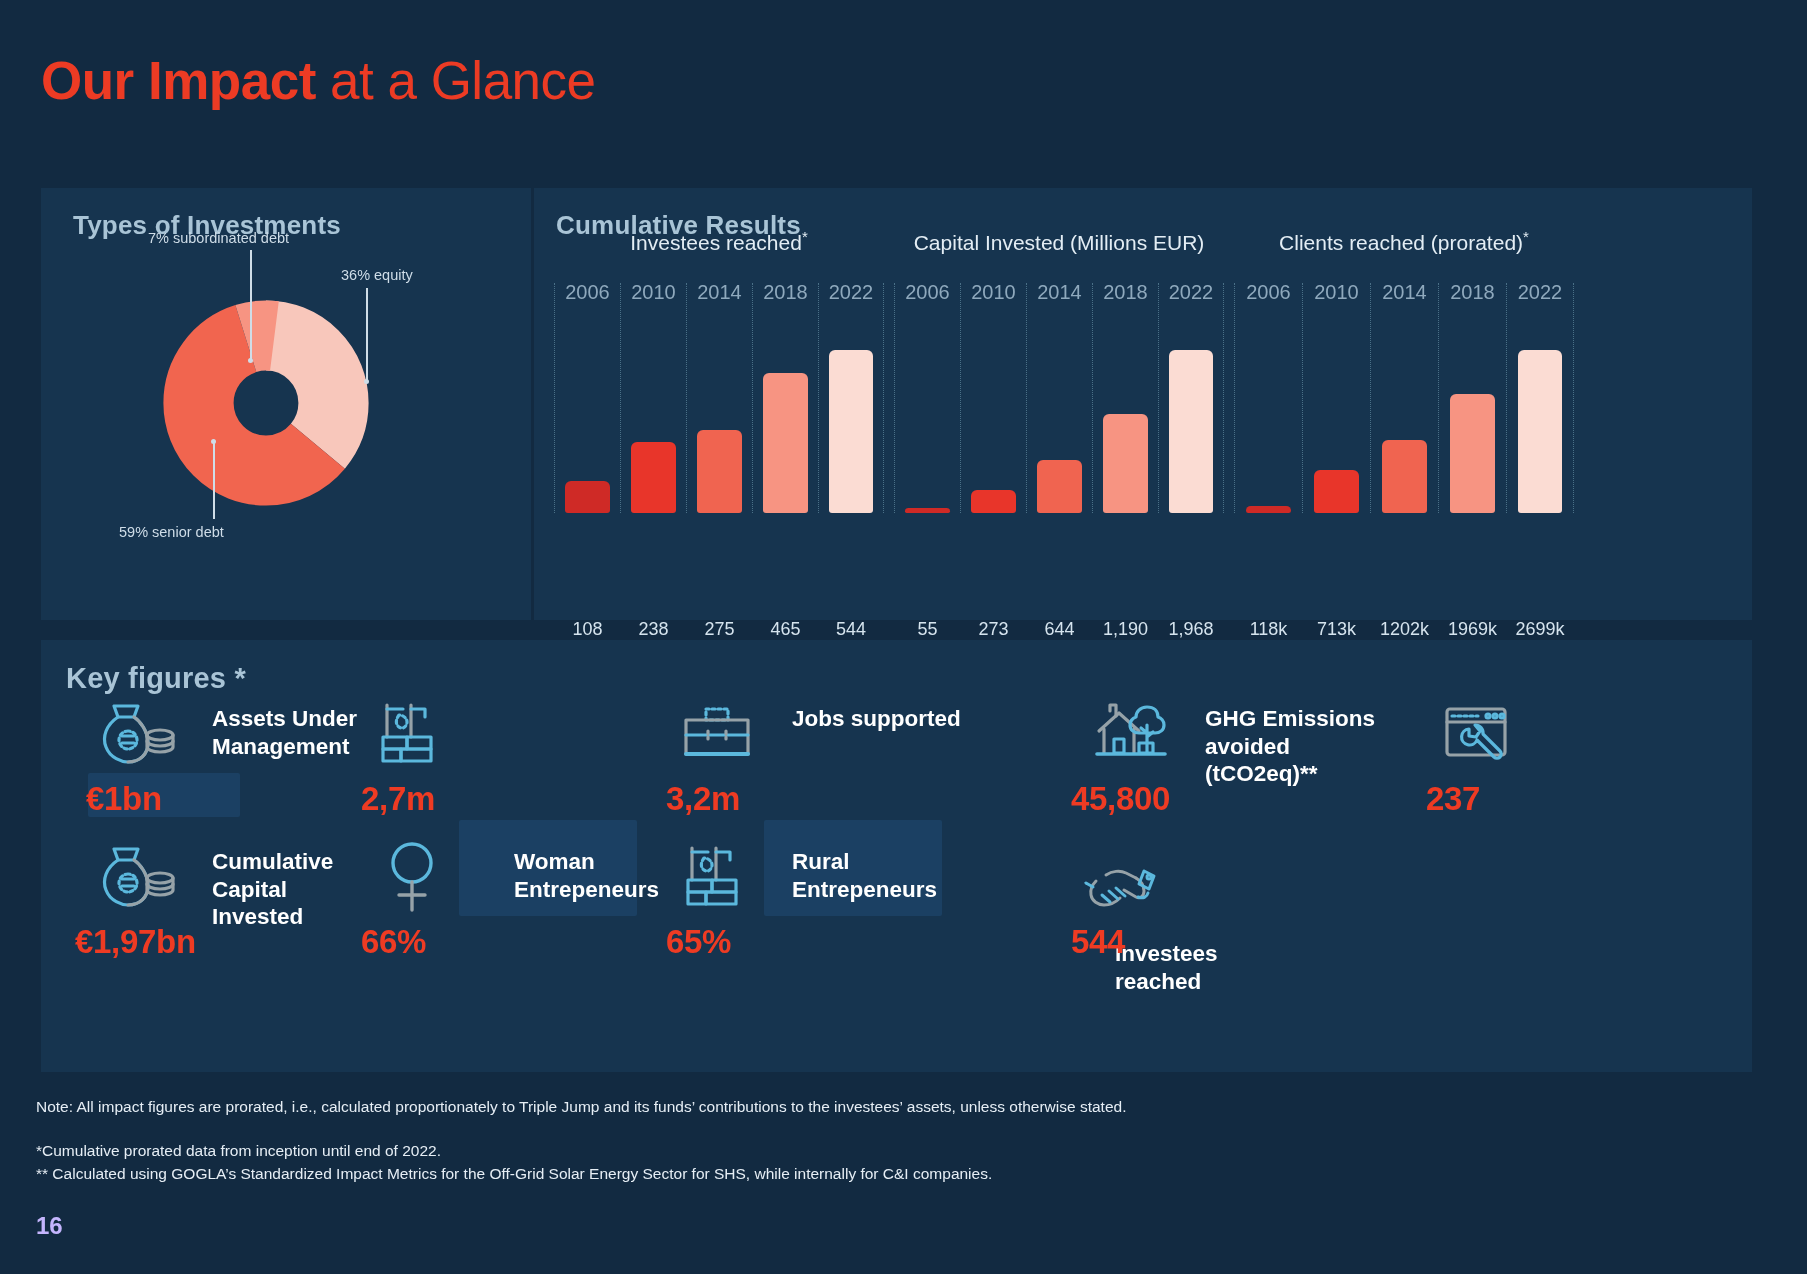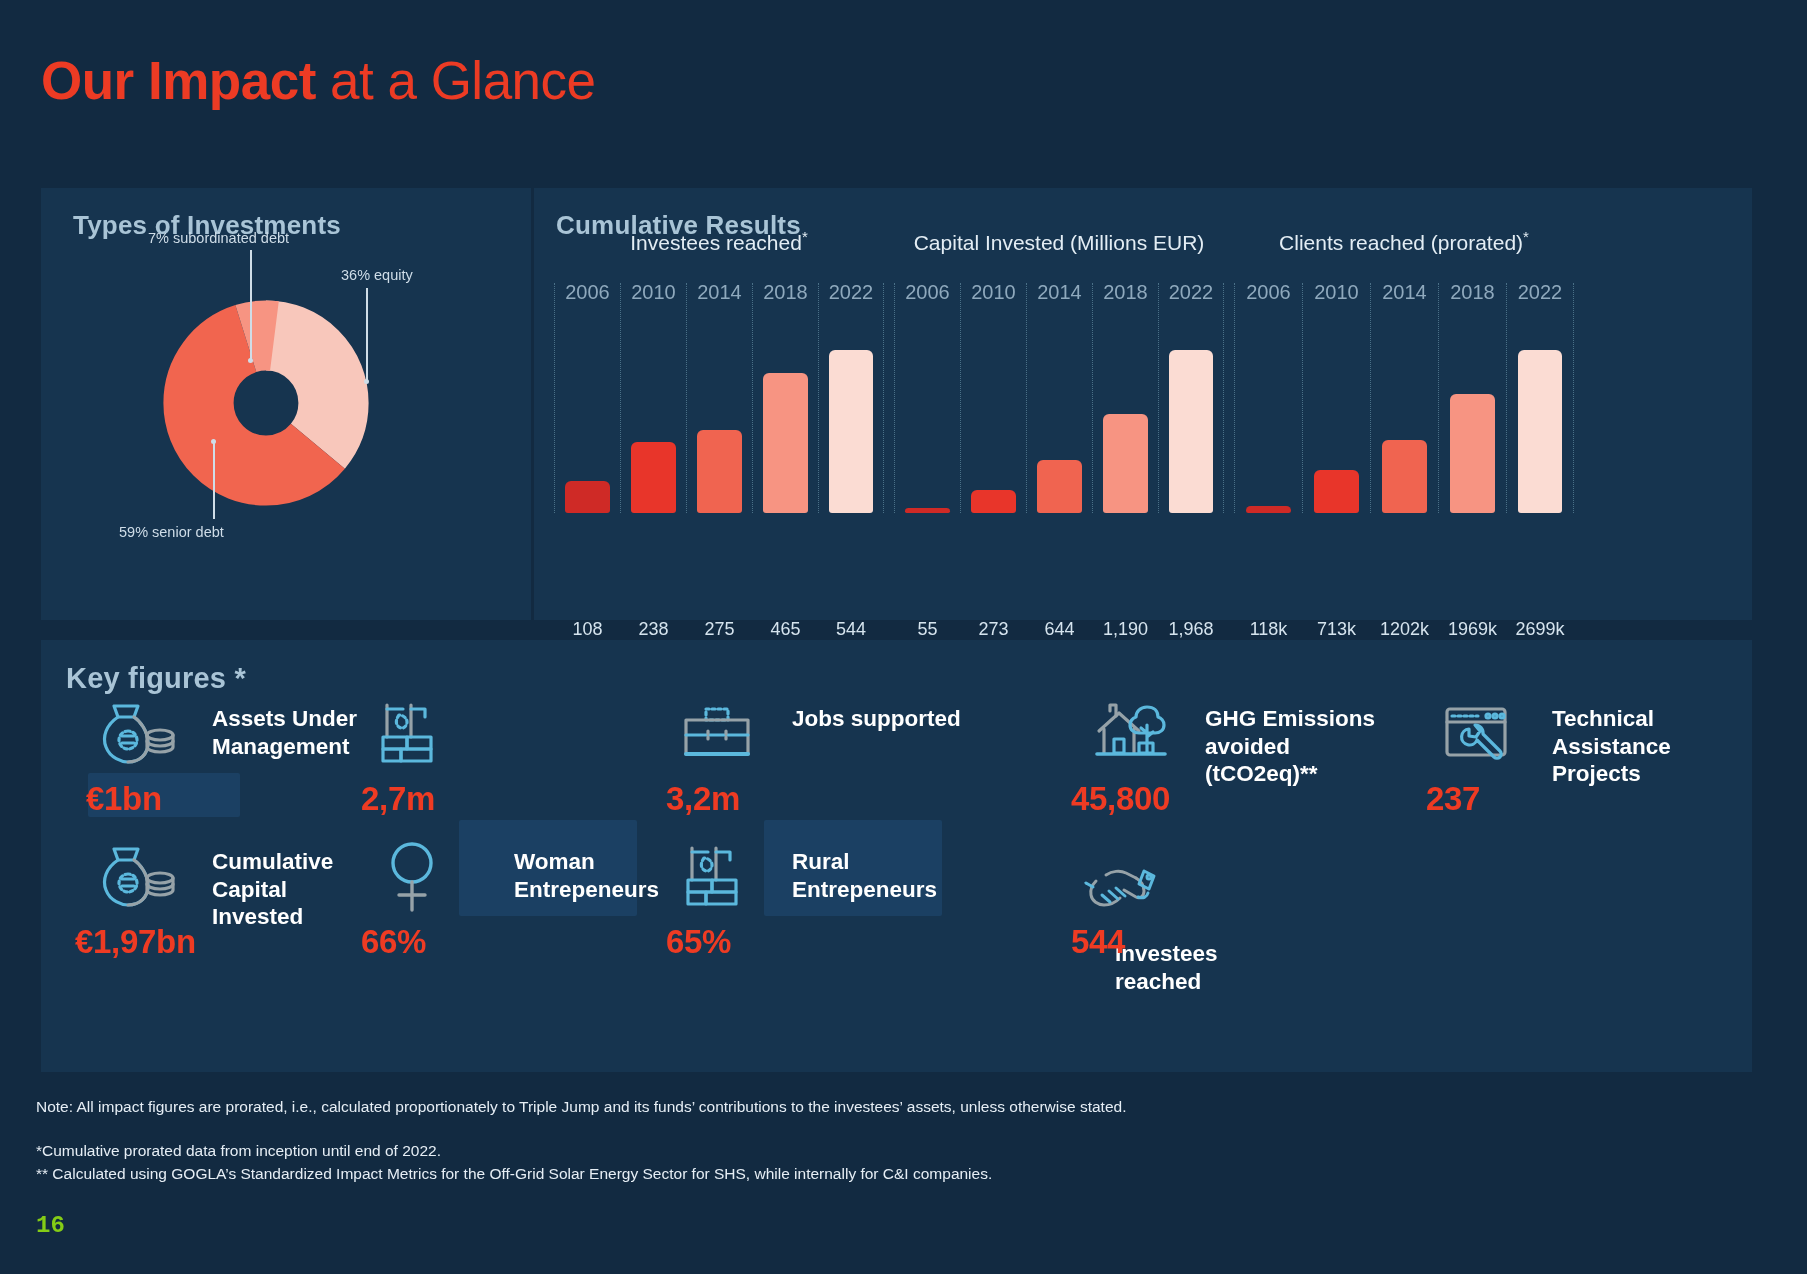--- a/index.html
+++ b/index.html
@@ -85,21 +85,21 @@
     position:absolute; left:6px; color:#ee3b23; font-size:33px; font-weight:700;
     letter-spacing:-0.3px; white-space:nowrap;
   }
   .hl { position:absolute; background:#1b4063; border-radius:2px; }
 
   
   .note { position:absolute; color:#e6eef5; font-size:15.5px; white-space:nowrap; }
   #note1 { left:36px; top:1098px; }
   #note2 { left:36px; top:1142px; }
   #note3 { left:36px; top:1165px; }
-  #pagenum { position:absolute; left:36px; top:1212px; color:#84cc16; font-size:24px; font-weight:700;font-family:Liberation Mono, monospace; }
+  #pagenum { position:absolute; left:36px; top:1212px; color:#c4b5fd; font-size:24px; font-weight:700; }
 </style>
 </head>
 <body>
 
 <div class="page">
 
   <div class="title">
     <span class="bold">Our Impact</span><span class="light"> at a Glance</span>
   </div>
 
@@ -303,25 +303,20 @@
             <svg width="70" height="60" viewBox="0 0 70 60" fill="none" stroke-width="3.2" stroke-linecap="round" stroke-linejoin="round">
       <rect x="5" y="5" width="58" height="46" rx="3" stroke="#96a2a8"></rect>
       <path d="M5 18 h58" stroke="#96a2a8"></path>
       <path d="M10 12 h26" stroke="#5bb8dd" stroke-dasharray="3 3"></path>
       <circle cx="46" cy="12" r="2" stroke="#5bb8dd"></circle>
               <circle cx="53" cy="12" r="2" stroke="#5bb8dd"></circle>
               <circle cx="60" cy="12" r="2" stroke="#5bb8dd"></circle>
       <path d="M27 25 a8 8 0 1 0 8 11 L52 53 a4 4 0 0 0 6-6 L41 30 a8 8 0 0 0-8-9 l5 6 -4 6 -7 -1 z" stroke="#5bb8dd"></path>
     </svg>
           </div>
-          <div class="kf-text">
-            <div class="kf-label">Technical
-Assistance
-Projects</div>
-          </div>
         </div>
         <div class="kf-value" style="left: 1385px; top: 140px;">237</div>
         <div class="kf" style="left: 55px; top: 198px;">
           <div class="kf-icon">
             <svg width="78" height="66" viewBox="0 0 78 66" fill="none" stroke-width="3.2" stroke-linecap="round" stroke-linejoin="round">
       <path d="M20 16 L16 5 h24 l-4 11" stroke="#5bb8dd"></path>
       <path d="M20 16 C8 24 4 36 8 46 C12 57 24 61 30 61 C42 61 50 53 50 42 C50 30 42 20 36 16 Z" stroke="#5bb8dd"></path>
       <path d="M36 16 C42 20 50 30 50 42 C50 53 42 61 30 61" stroke="#96a2a8"></path>
       <path d="M30 30 a9 9 0 1 0 0 18 a9 9 0 1 0 0 -18" stroke="#5bb8dd" stroke-dasharray="3 3"></path>
       <path d="M24 35 h12 M24 42 h12" stroke="#5bb8dd"></path>

